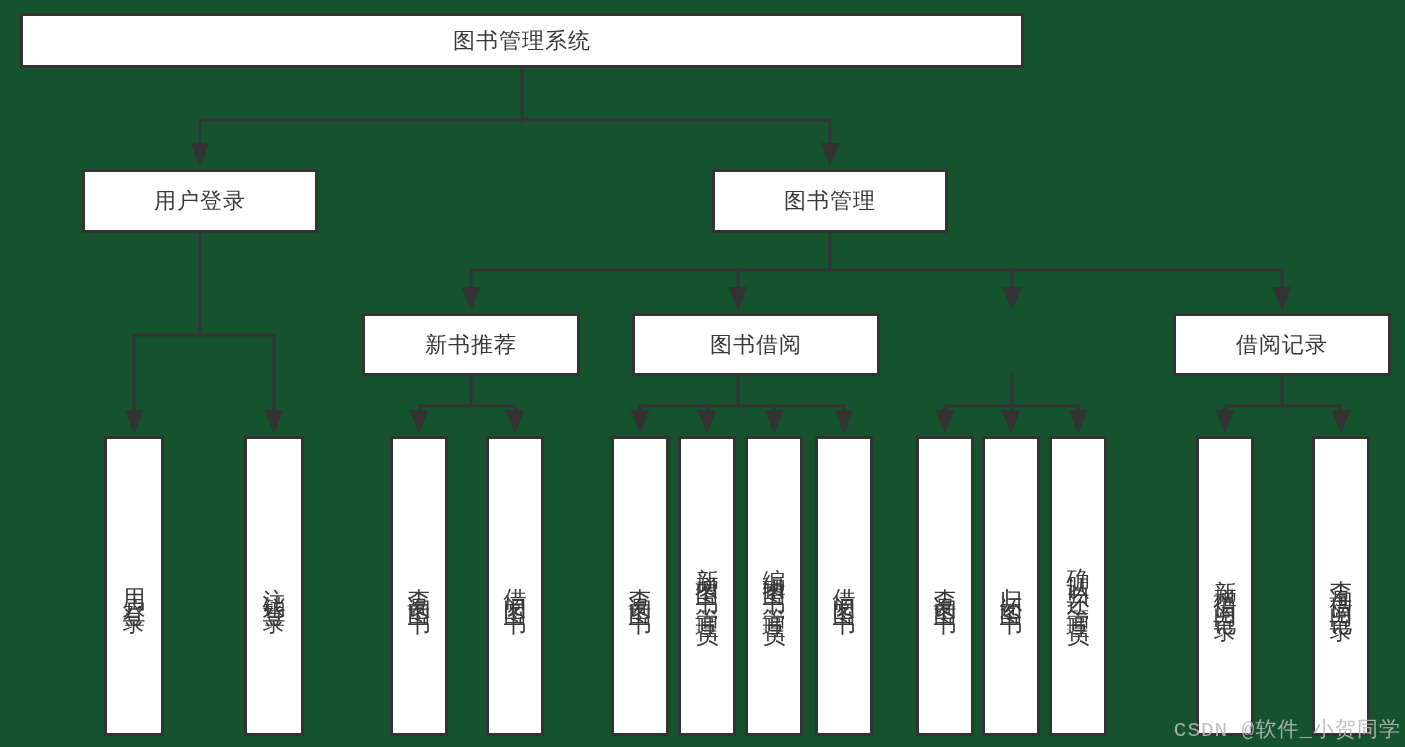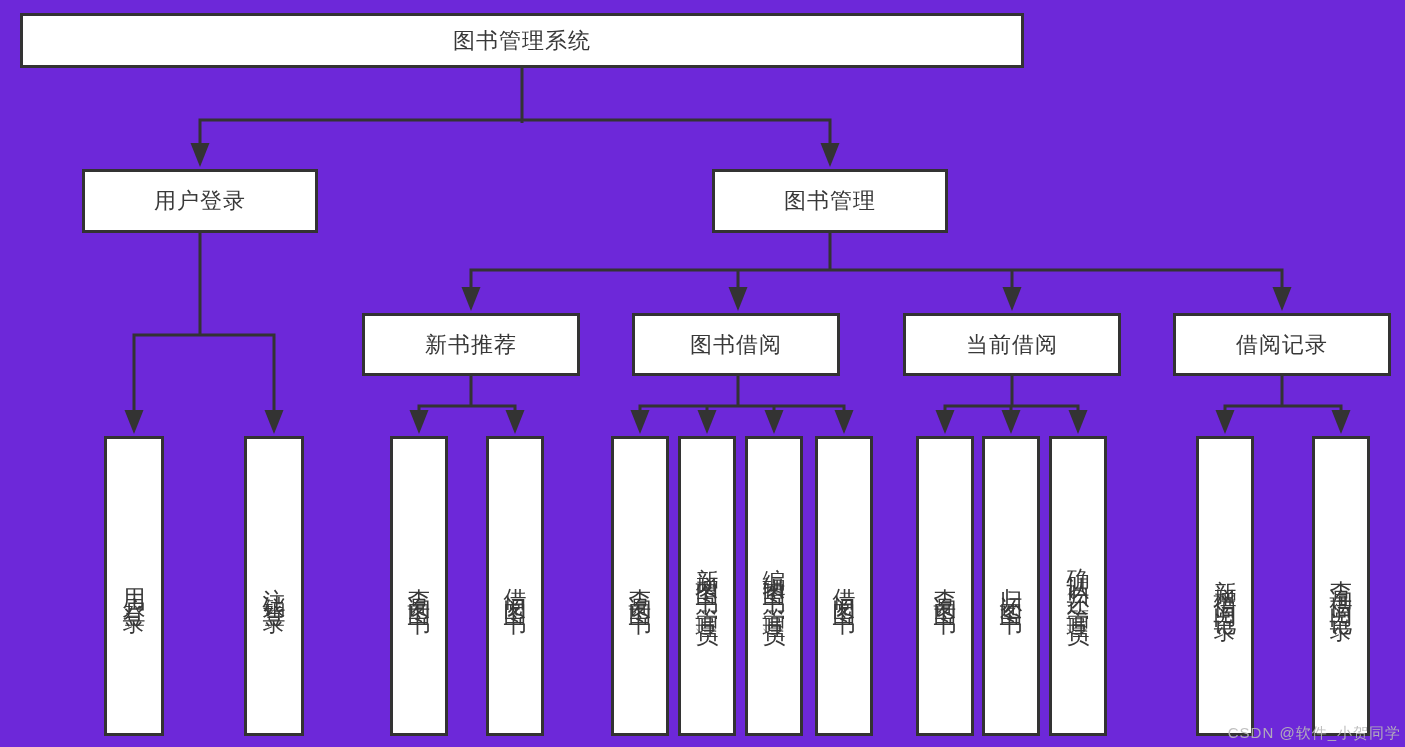--- a/index.html
+++ b/index.html
@@ -5,21 +5,21 @@
   html, body {
     margin: 0;
     padding: 0;
     background: #ffffff;
     font-family: "Liberation Sans", "DejaVu Sans", sans-serif;
   }
   .canvas {
     position: relative;
     width: 1405px;
     height: 747px;
-    background: #6d28d9;
+    background: #14532d;
     overflow: hidden;
   }
   .connectors {
     position: absolute;
     left: 0;
     top: 0;
     z-index: 1;
   }
   .box {
     position: absolute;
@@ -42,26 +42,27 @@
   .box.v .label {
     writing-mode: vertical-rl;
     text-orientation: mixed;
     letter-spacing: 8px;
     line-height: 1;
   }
   .watermark {
     position: absolute;
     right: 4px;
     bottom: 4px;
-    font-size: 15px;
+    font-size: 21px;
     color: #b9b9b9;
     letter-spacing: 1px;
     z-index: 3;
     opacity: 0.9;
     white-space: nowrap;
+    font-family: Liberation Mono, monospace;
   }
 </style>
 </head>
 <body>
 
 <div class="canvas">
 
   <svg class="connectors" width="1405" height="747" viewBox="0 0 1405 747">
     <g stroke="#333333" stroke-width="3" fill="none" stroke-linecap="square">
       <path d="M522 68 V121.5 M200 120 H830 M200 120 V150 M830 120 V150"></path>
@@ -102,25 +103,22 @@
   <div class="box h" style="left:82px;top:169px;width:236px;height:64px">
     <span class="label">用户登录</span>
   </div>
   <div class="box h" style="left:362px;top:313px;width:218px;height:63px">
     <span class="label">新书推荐</span>
   </div>
 
   <div class="box h" style="left:712px;top:169px;width:236px;height:64px">
     <span class="label">图书管理</span>
   </div>
-  <div class="box h" style="left:632px;top:313px;width:208px;height:63px">
+  <div class="box h" style="left:632px;top:313px;width:248px;height:63px">
     <span class="label">图书借阅</span>
-  </div>
-  <div class="box h" style="left:903px;top:313px;width:218px;height:63px">
-    <span class="label">当前借阅</span>
   </div>
   <div class="box h" style="left:1173px;top:313px;width:218px;height:63px">
     <span class="label">借阅记录</span>
   </div>
 
   <div class="box v" style="left:104px;top:436px;width:60px;height:300px">
     <span class="label">用户登录</span>
   </div>
   <div class="box v" style="left:244px;top:436px;width:60px;height:300px">
     <span class="label">注销登录</span>

